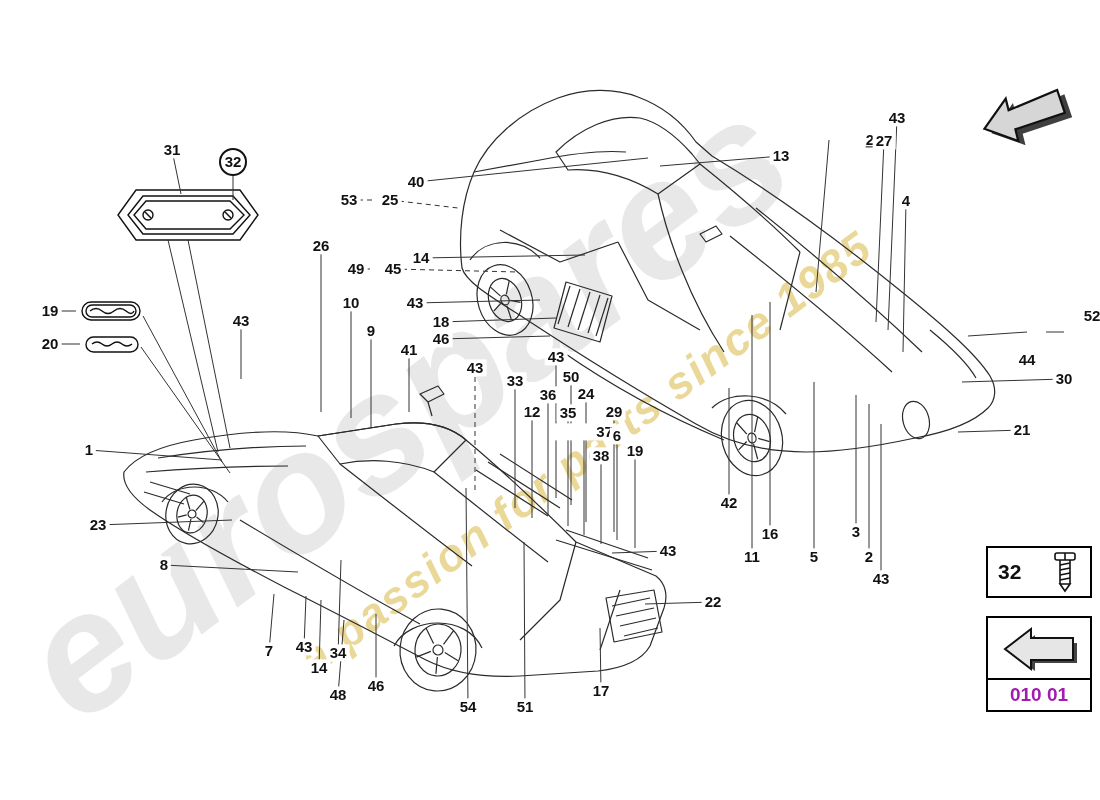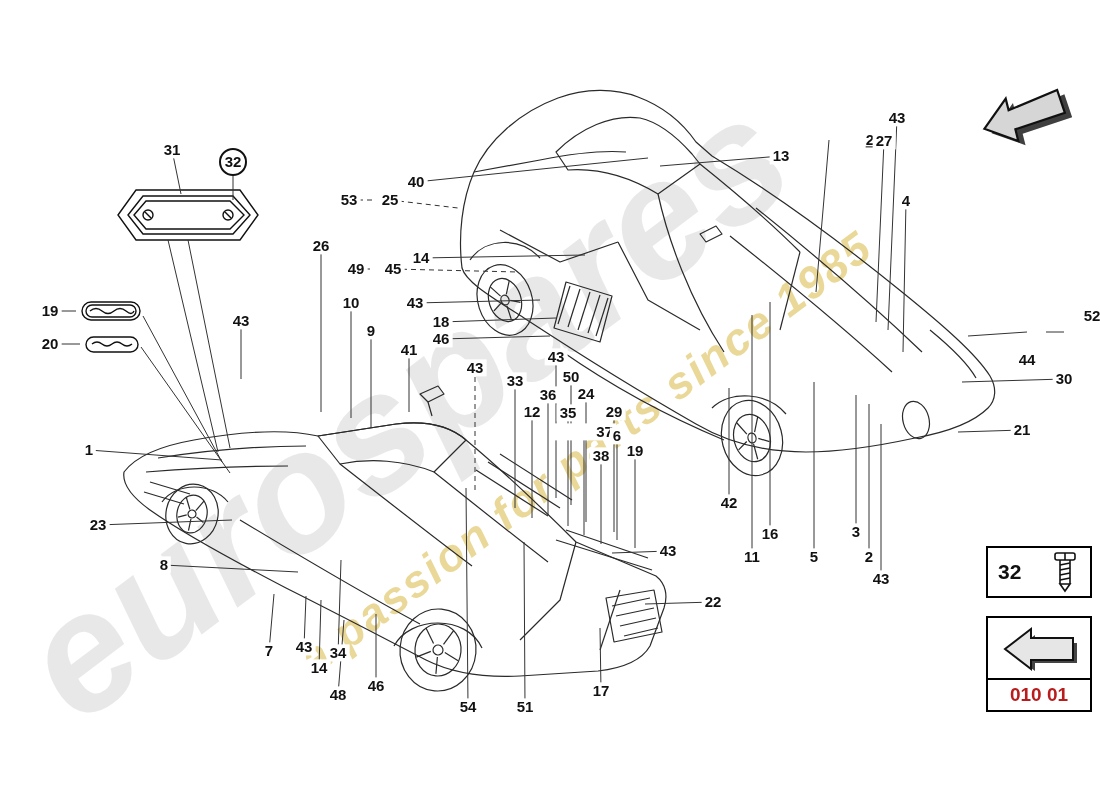--- a/index.html
+++ b/index.html
@@ -12,21 +12,21 @@
            pointer-events:auto;white-space:nowrap;}
   .callout.circled{border:2px solid #111;border-radius:50%;width:24px;height:24px;
            display:flex;align-items:center;justify-content:center;padding:0;}
   .legend-box{position:absolute;border:2px solid #000;background:#fff;box-sizing:border-box;}
   #part-box{left:986px;top:546px;width:106px;height:52px;display:flex;align-items:center;
            justify-content:space-between;padding:0 10px;}
   #part-box .num{font:700 21px "Liberation Sans",sans-serif;color:#111;}
   #nav-box{left:986px;top:616px;width:106px;height:96px;display:flex;flex-direction:column;}
   #nav-box .arrow-area{flex:1;display:flex;align-items:center;justify-content:center;}
   #nav-box .code{border-top:2px solid #000;text-align:center;
-           font:700 19px "Liberation Sans",sans-serif;padding:4px 0;color:#b91c1c;}
+           font:700 19px "Liberation Sans",sans-serif;padding:4px 0;color:#a21caf;}
   #top-arrow{position:absolute;left:976px;top:84px;}
 </style>
 </head>
 <body>
 
 <div id="stage">
 
   <svg id="diagram" width="1100" height="800" viewBox="0 0 1100 800">
 
     <g>

